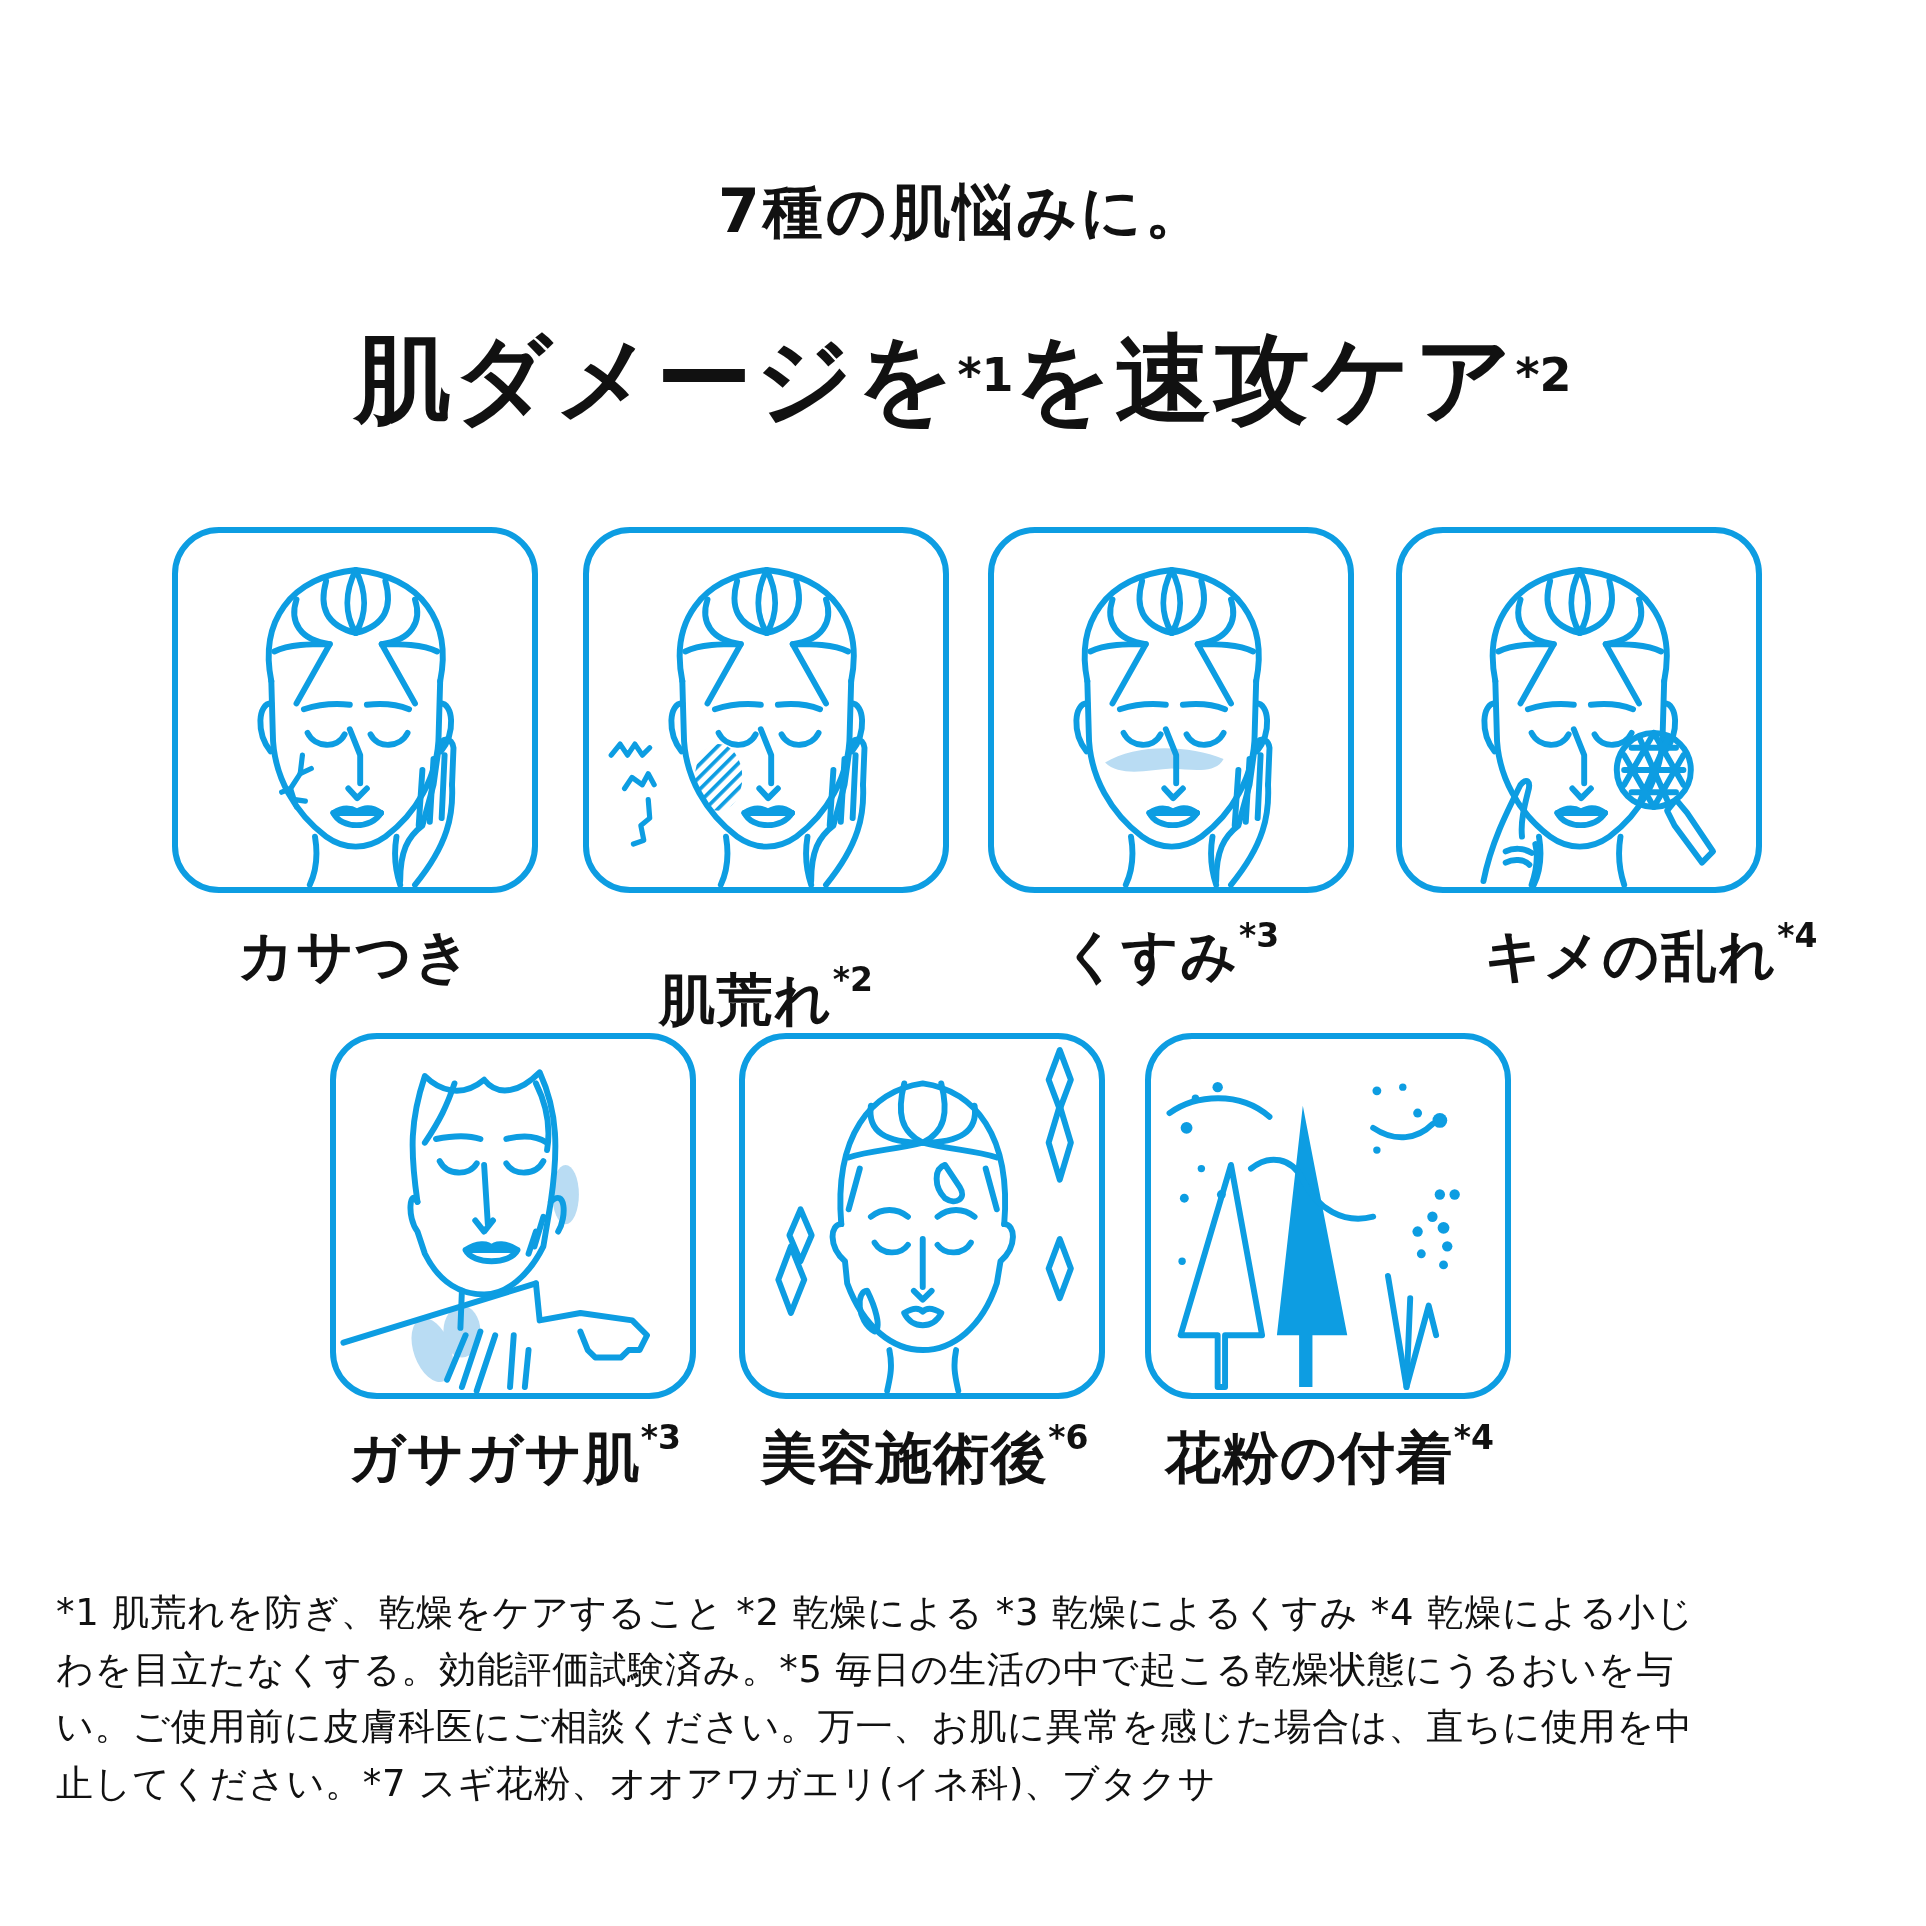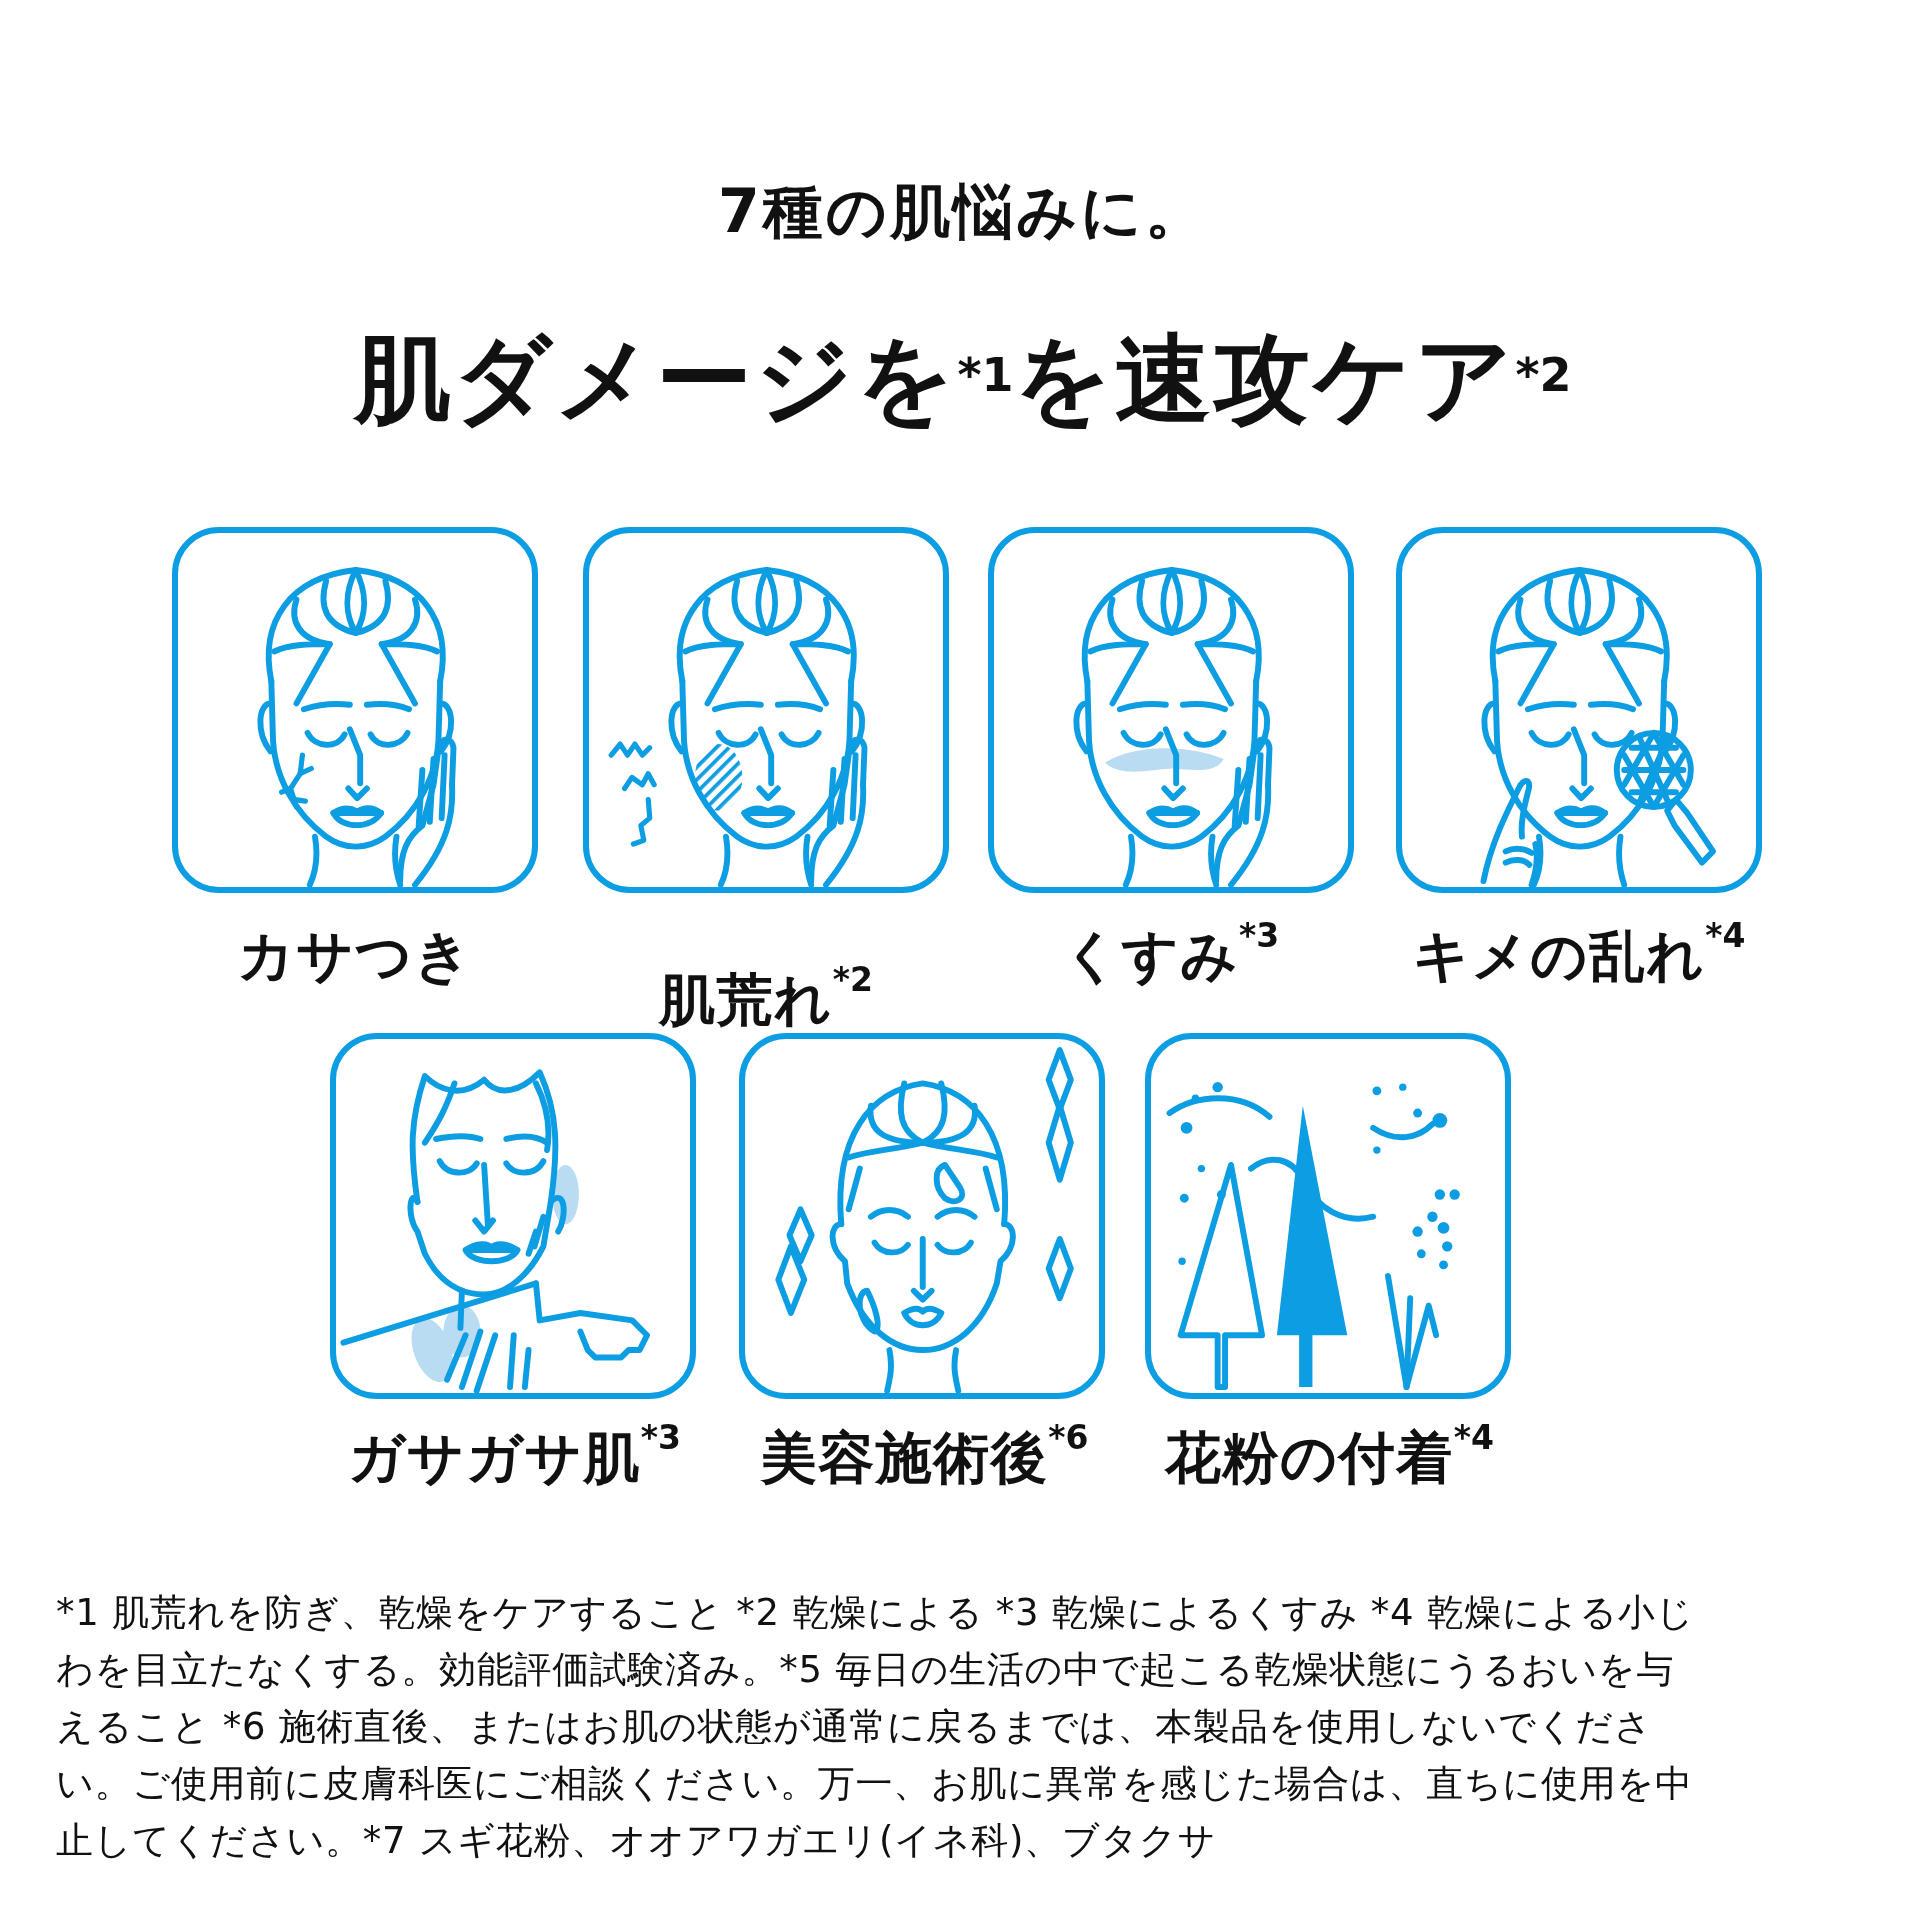--- a/index.html
+++ b/index.html
@@ -129,21 +129,21 @@
       <circle cx="340" cy="320" r="50"></circle>
       <path d="M300 320 L380 320 M310 290 L370 290 M310 350 L370 350"></path>
       <path d="M320 275 L360 365 M360 275 L320 365 M340 270 L300 340 M340 270 L380 340 M340 370 L300 300 M340 370 L380 300"></path>
       <path d="M370 360 L385 378 L420 430 L405 445 L368 395 L358 375 Z"></path>
       <path d="M110 470 C120 420 140 380 160 340 C168 330 175 335 170 350 C165 370 160 390 162 410"></path>
       <path d="M140 430 C150 425 165 425 175 432 M140 445 C150 440 165 440 172 448"></path>
       <path d="M180 420 C185 440 180 460 175 475"></path>
     </g>
   </svg>
 </div>
-<div class="label" style="left:1396px; top:919px; width:366px;">
+<div class="label" style="left:1468px; top:919px; width:366px;">
   <span>キメの乱れ</span><sup>*4</sup>
 </div>
 
 <div class="card" style="left:330px; top:1033px;">
   <svg viewBox="0 0 478 478">
     <ellipse cx="310" cy="210" rx="18" ry="40" fill="#b9dcf3"></ellipse>
     <ellipse cx="130" cy="420" rx="25" ry="45" fill="#b9dcf3" transform="rotate(-20 130 420)"></ellipse>
     <ellipse cx="170" cy="395" rx="25" ry="35" fill="#b9dcf3"></ellipse>
     <g fill="none" stroke="#0d9de2" stroke-width="8" stroke-linecap="round" stroke-linejoin="round">
       <path d="M110 220 C100 150 100 110 120 50 C140 70 170 80 200 55 C220 80 250 70 275 45 C300 100 300 150 290 220"></path>
@@ -227,17 +227,16 @@
     </g>
   </svg>
 </div>
 <div class="label" style="left:1122px; top:1421px; width:415px;">
   <span>花粉の付着</span><sup>*4</sup>
 </div>
 
 <div class="notes">
   <span class="line">*1 肌荒れを防ぎ、乾燥をケアすること *2 乾燥による *3 乾燥によるくすみ *4 乾燥による小じ</span>
   <span class="line">わを目立たなくする。効能評価試験済み。*5 毎日の生活の中で起こる乾燥状態にうるおいを与</span>
-  <span class="line">えること *6 施術直後、またはお肌の状態が通常に戻るまでは、本製品を使用しないでくださ</span>
   <span class="line">い。ご使用前に皮膚科医にご相談ください。万一、お肌に異常を感じた場合は、直ちに使用を中</span>
   <span class="line">止してください。*7 スギ花粉、オオアワガエリ(イネ科)、ブタクサ</span>
 </div>
 
 
 </body></html>

